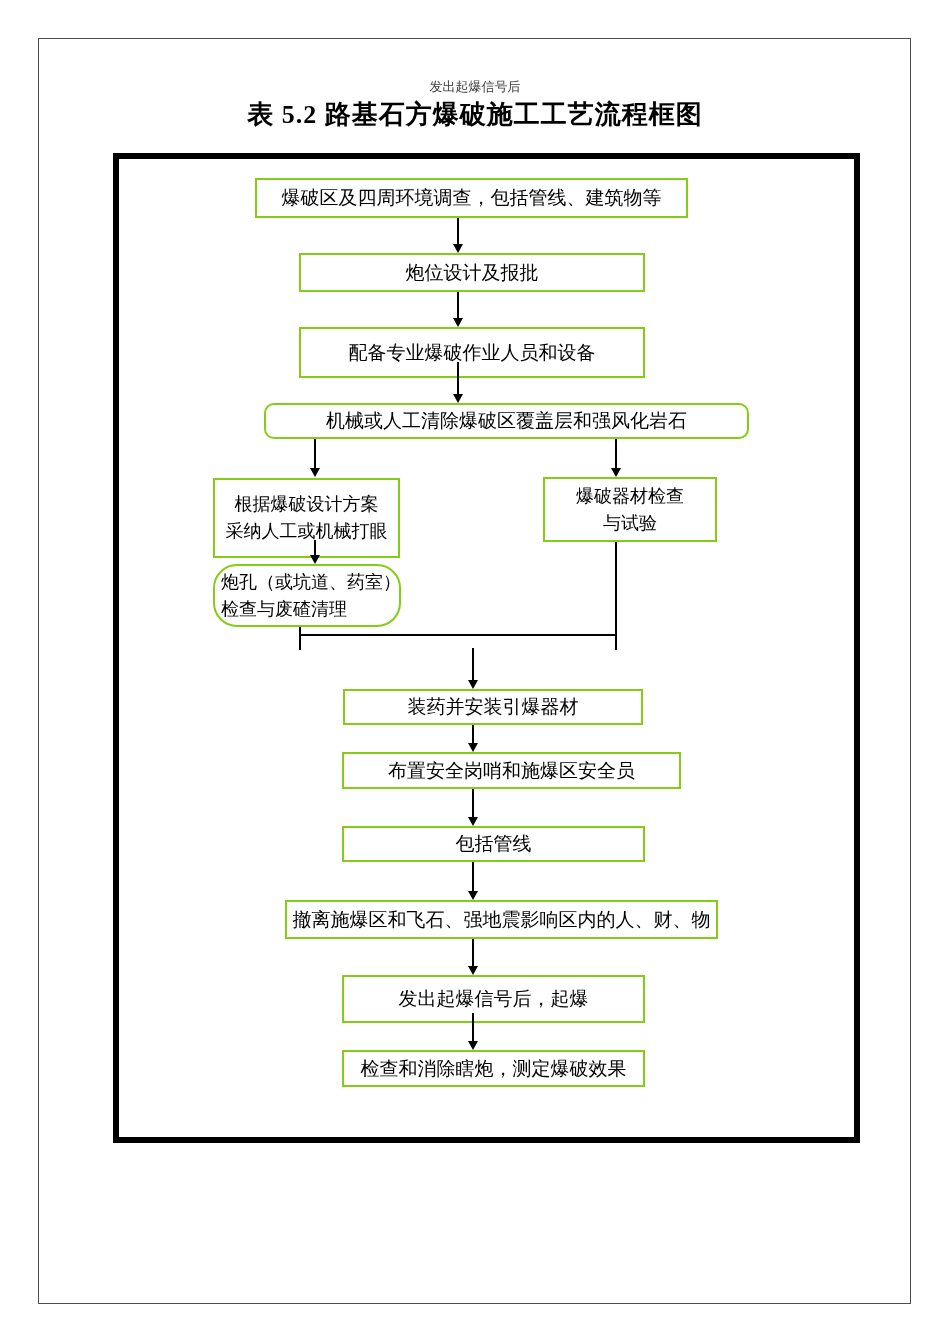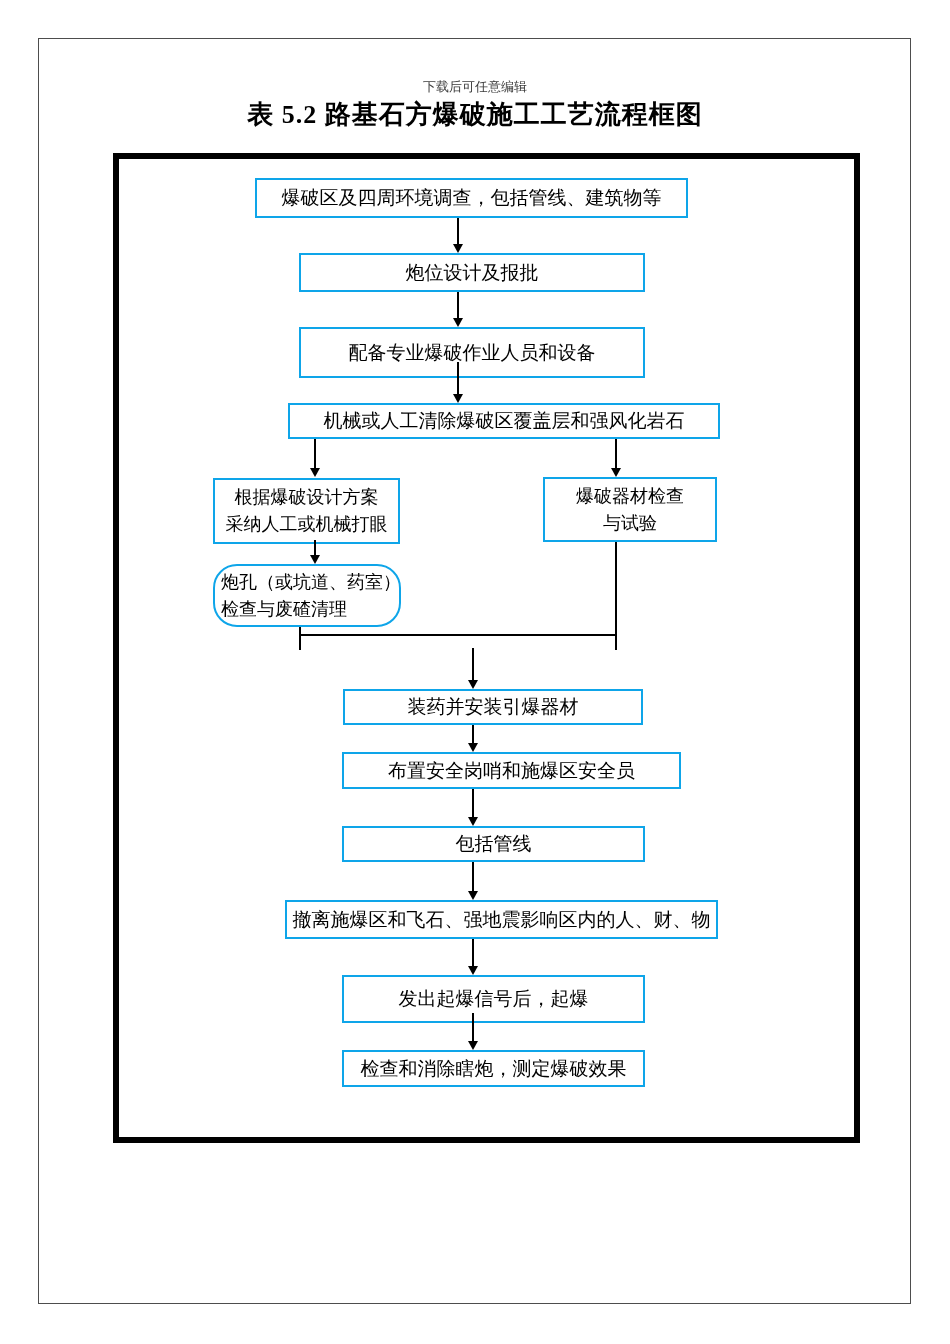--- a/index.html
+++ b/index.html
@@ -23,33 +23,33 @@
     position:absolute;left:0;top:97px;width:950px;
     text-align:center;font-size:26px;font-weight:bold;color:#000;
     letter-spacing:1px;
   }
   .frame{
     position:absolute;left:113px;top:153px;width:747px;height:990px;
     border:6px solid #000;box-sizing:border-box;background:#fff;
   }
   .node{
     position:absolute;box-sizing:border-box;
-    border:2px solid #0ea5e9;background:#fff;
+    border:2px solid #84cc16;background:#fff;
     display:flex;align-items:center;justify-content:center;
     font-size:19px;line-height:1.25;text-align:center;white-space:nowrap;
   }
   .node .ln{display:block;}
   .node.multiline{flex-direction:column;justify-content:center;line-height:27px;}
   .node.leftalign{align-items:flex-start;justify-content:flex-start;
     flex-direction:column;text-align:left;padding:3px 6px;line-height:27px;font-size:18px;}
   .b1{left:255px;top:178px;width:433px;height:40px;}
   .b2{left:299px;top:253px;width:346px;height:39px;}
   .b3{left:299px;top:327px;width:346px;height:51px;}
-  .b4{left:288px;top:403px;width:432px;height:36px;}
-  .b5{left:213px;top:478px;width:187px;height:66px;font-size:18px;}
+  .b4{left:264px;top:403px;width:485px;height:36px;border-radius:10px;}
+  .b5{left:213px;top:478px;width:187px;height:80px;font-size:18px;}
   .b6{left:543px;top:477px;width:174px;height:65px;font-size:18px;}
   .b7{left:213px;top:564px;width:188px;height:63px;border-radius:24px;}
   .b8{left:343px;top:689px;width:300px;height:36px;}
   .b9{left:342px;top:752px;width:339px;height:37px;}
   .b10{left:342px;top:826px;width:303px;height:36px;}
   .b11{left:285px;top:900px;width:433px;height:39px;}
   .b12{left:342px;top:975px;width:303px;height:48px;}
   .b13{left:342px;top:1050px;width:303px;height:37px;}
   .vline{position:absolute;width:2px;background:#000;}
   .hline{position:absolute;height:2px;background:#000;}
@@ -57,21 +57,21 @@
     position:absolute;width:0;height:0;
     border-left:5px solid transparent;border-right:5px solid transparent;
     border-top:9px solid #000;
   }
 </style>
 </head>
 <body>
 
 <div class="page-border"></div>
 
-<div class="edit-note">下载后可任意编辑</div>
+<div class="edit-note">发出起爆信号后</div>
 <div class="doc-title">表 5.2 路基石方爆破施工工艺流程框图</div>
 
 <div class="frame"></div>
 
 <div class="node b1">
   <span>爆破区及四周环境调查，包括管线、建筑物等</span>
 </div>
 <div class="node b2">
   <span>炮位设计及报批</span>
 </div>

